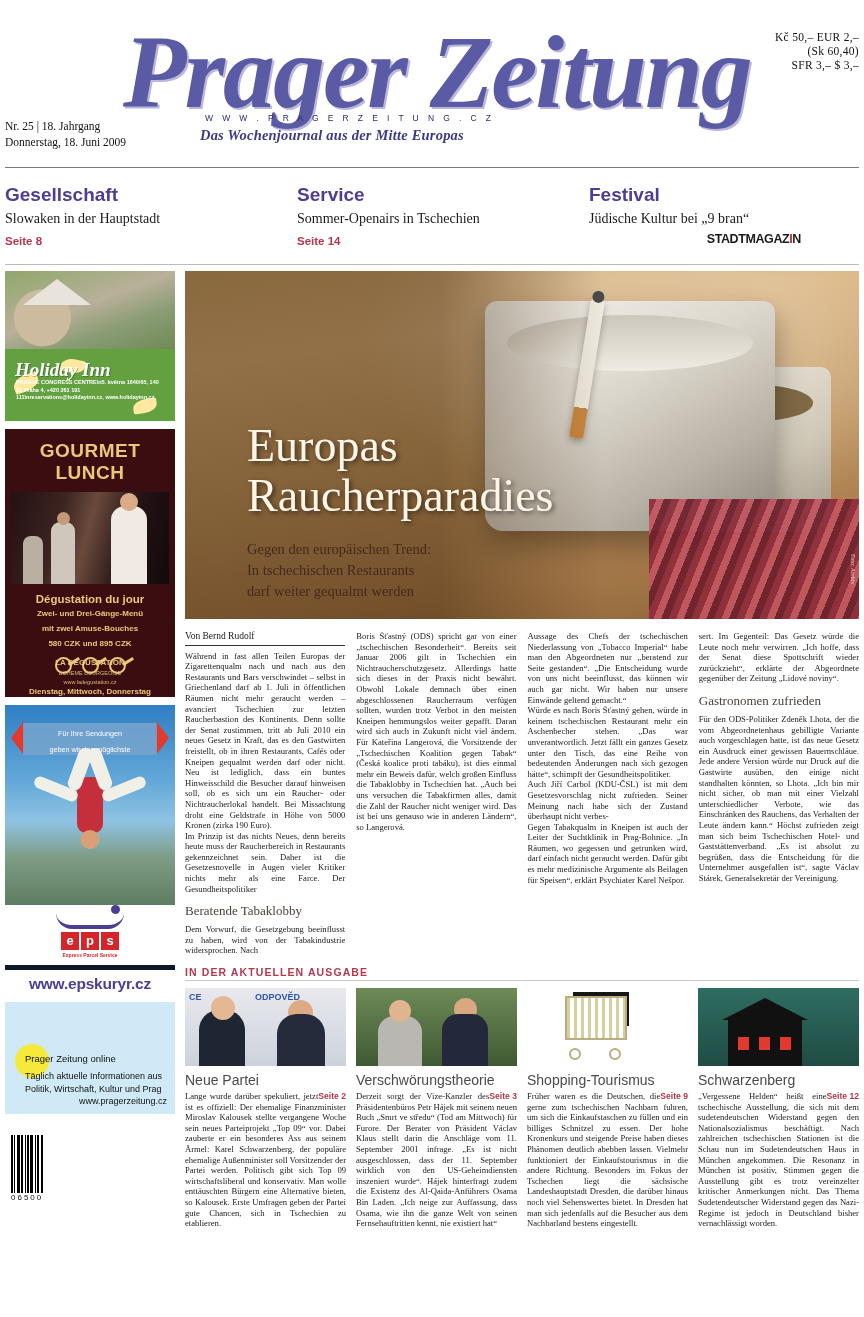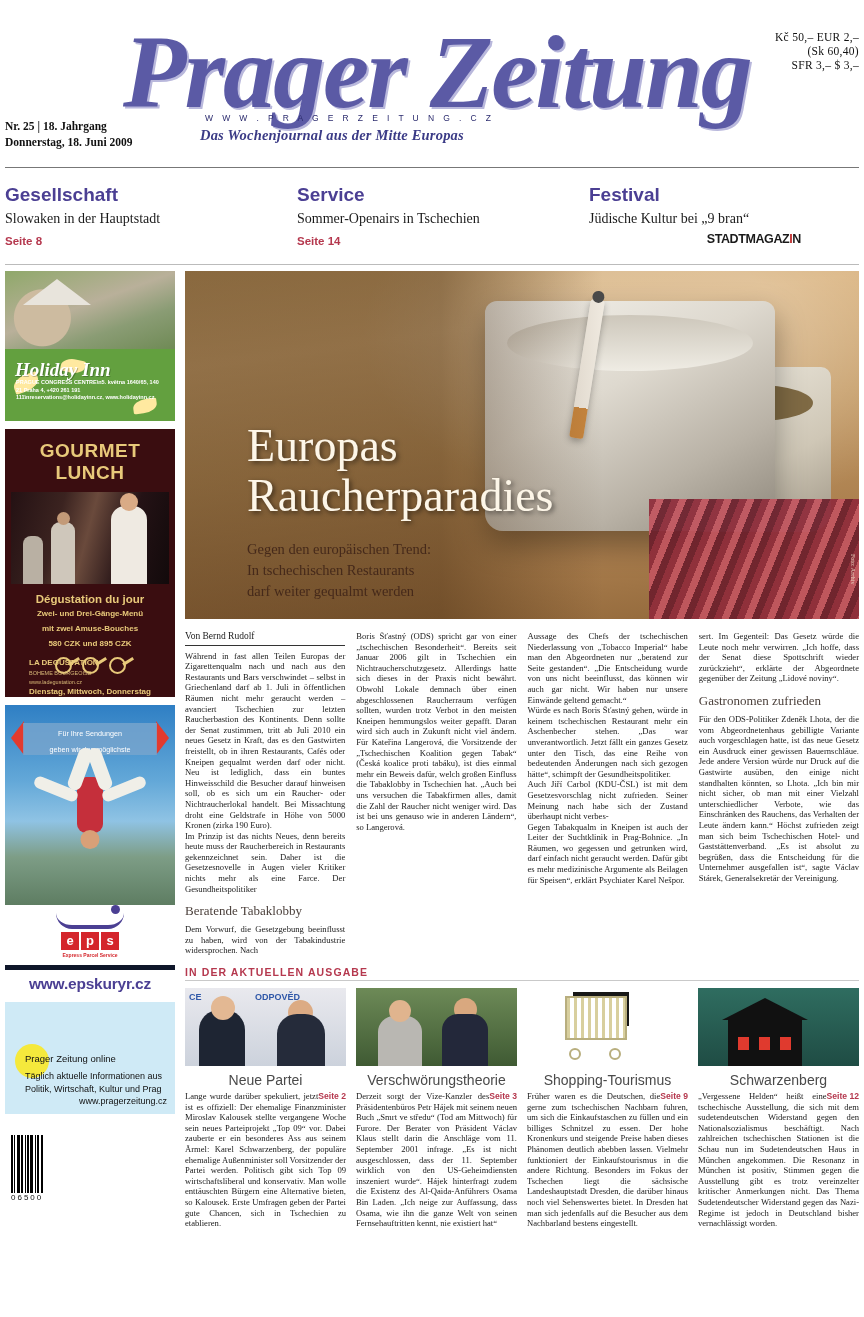--- a/index.html
+++ b/index.html
@@ -38,21 +38,21 @@
     font-size:8.5px; letter-spacing:3.4px; color:#2b2b6e;
   }
   .logo-slogan {
     position:absolute; left:195px; top:127px;
     font-family:"Liberation Serif", serif;
     font-style:italic; font-weight:bold; font-size:14.5px;
     color:#3b3b86; letter-spacing:.2px;
   }
   .issue-line {
     position:absolute; left:0; top:118px;
-    font-size:11.5px; line-height:16px; color:#111;font-weight:bold;
+    font-size:11.5px; line-height:16px; color:#111;
   }
   .rule-thin { border-top:1px solid #777; margin-top:2px; }
 
   
   .teaserbar { display:flex; padding-top:16px; height:96px; }
   .teaser-col { flex:0 0 292px; }
   .teaser-col.third { flex:1 1 auto; }
   .teaser-kicker {
     font-family:"Liberation Sans", sans-serif;
     font-weight:bold; font-size:19px; color:#4b3f93; line-height:22px;
@@ -117,22 +117,22 @@
     font-weight:bold; font-size:11.5px; margin-top:9px; }
   .gl-line { text-align:center; color:#e8c97a; font-family:"Liberation Sans", sans-serif;
     font-weight:bold; font-size:8px; line-height:12px; margin-top:3px; }
   .gl-pans { text-align:center; margin-top:7px; letter-spacing:2px; }
   .gl-pan { display:inline-block; width:17px;height:17px; border-radius:50%;
     border:2.5px solid #e8c97a; position:relative; margin:0 2px; }
   .gl-pan:after{content:"";position:absolute;right:-10px;top:1px;width:12px;height:2.5px;
     background:#e8c97a;transform:rotate(-32deg);}
   .gl-days { text-align:center; color:#e8c97a; font-family:"Liberation Sans", sans-serif;
     font-weight:bold; font-size:8px; line-height:12px; margin-top:8px; }
-  .gl-foot { position:absolute; left:0; right:0; bottom:12px; text-align:left;
-    color:#e8c97a; font-family:"Liberation Sans", sans-serif; font-weight:bold; font-size:8px;margin-left:24px;}
+  .gl-foot { position:absolute; left:0; right:0; bottom:12px; text-align:center;
+    color:#e8c97a; font-family:"Liberation Sans", sans-serif; font-weight:bold; font-size:8px;}
   .gl-foot .small { display:block; font-size:5.5px; font-weight:normal; margin-top:3px; color:#d8b978;}
 
   .ad-eps { height:200px; position:relative;
     background:linear-gradient(#2f7fc4 0%, #63a8d8 38%, #8fc3e4 58%, #7d9d86 76%, #5e7d62 100%);
     overflow:hidden; }
   .eps-banner { position:absolute; left:18px; right:18px; top:18px; height:32px;
     background:rgba(120,165,205,.82); }
   .eps-banner span { display:block; text-align:center; color:#fff;
     font-family:"Liberation Sans", sans-serif; font-size:7.2px; line-height:11px; padding-top:5px; }
   .eps-arrow-l, .eps-arrow-r { position:absolute; top:16px; width:0;height:0;
@@ -254,21 +254,21 @@
   .ia3 .cart-tv{position:absolute;left:46px;top:4px;width:56px;height:34px;background:#171717;}
   .ia3 .w1,.ia3 .w2{position:absolute;bottom:6px;width:12px;height:12px;border:2px solid #b8ae7e;border-radius:50%;}
   .ia3 .w1{left:42px;} .ia3 .w2{left:82px;}
   .ia4 { background:linear-gradient(#2f6d60,#1f4c44); }
   .ia4 .house{position:absolute;left:30px;bottom:0;width:74px;height:46px;background:#111;}
   .ia4 .roof{position:absolute;left:24px;bottom:46px;border-left:43px solid transparent;
     border-right:43px solid transparent;border-bottom:22px solid #111;}
   .ia4 .win{position:absolute;bottom:16px;width:11px;height:13px;background:#e03a2e;}
   .ia4 .win.a{left:40px;} .ia4 .win.b{left:61px;} .ia4 .win.c{left:82px;}
   .ia-title { font-family:"Liberation Sans", sans-serif; font-size:14px; color:#4a4a4a;
-    margin-top:6px; font-weight:normal;text-align:center; }
+    margin-top:6px; font-weight:normal; }
   .ia-text { font-size:8.6px; line-height:10.6px; text-align:justify; margin-top:3px; color:#1a1a1a; }
   .ia-page { font-family:"Liberation Sans", sans-serif; font-weight:bold;
     font-size:8.6px; color:#b5384e; float:right; }
 </style>
 </head>
 <body>
 
 <div class="page">
 
   <div class="masthead">

